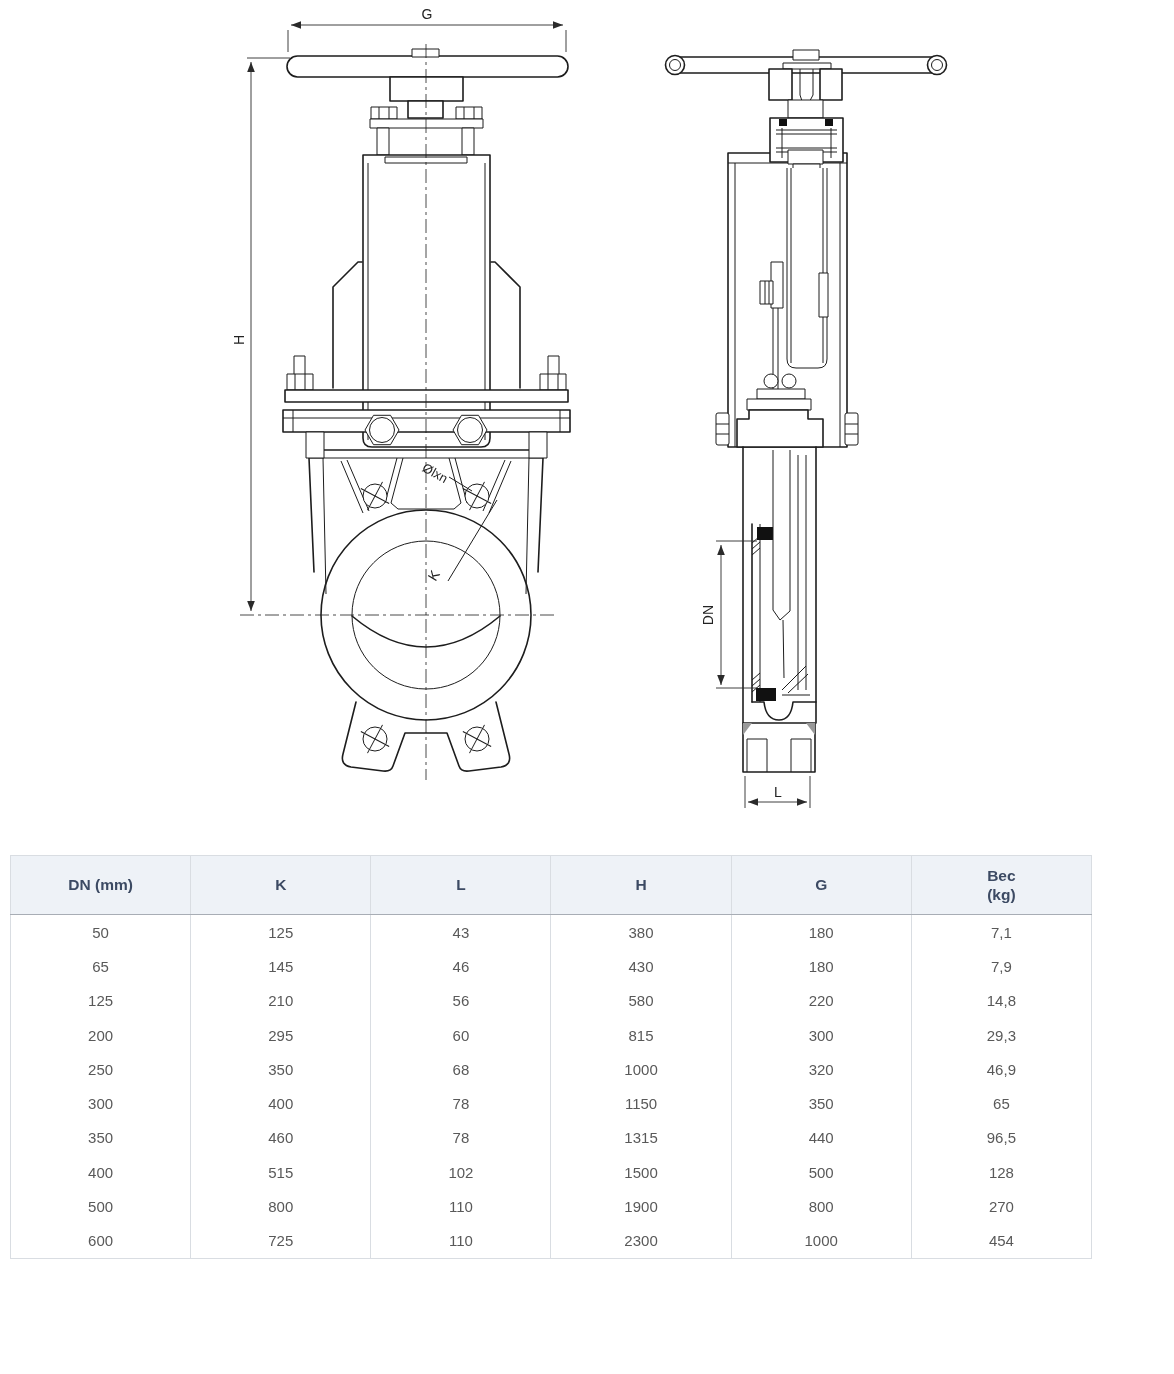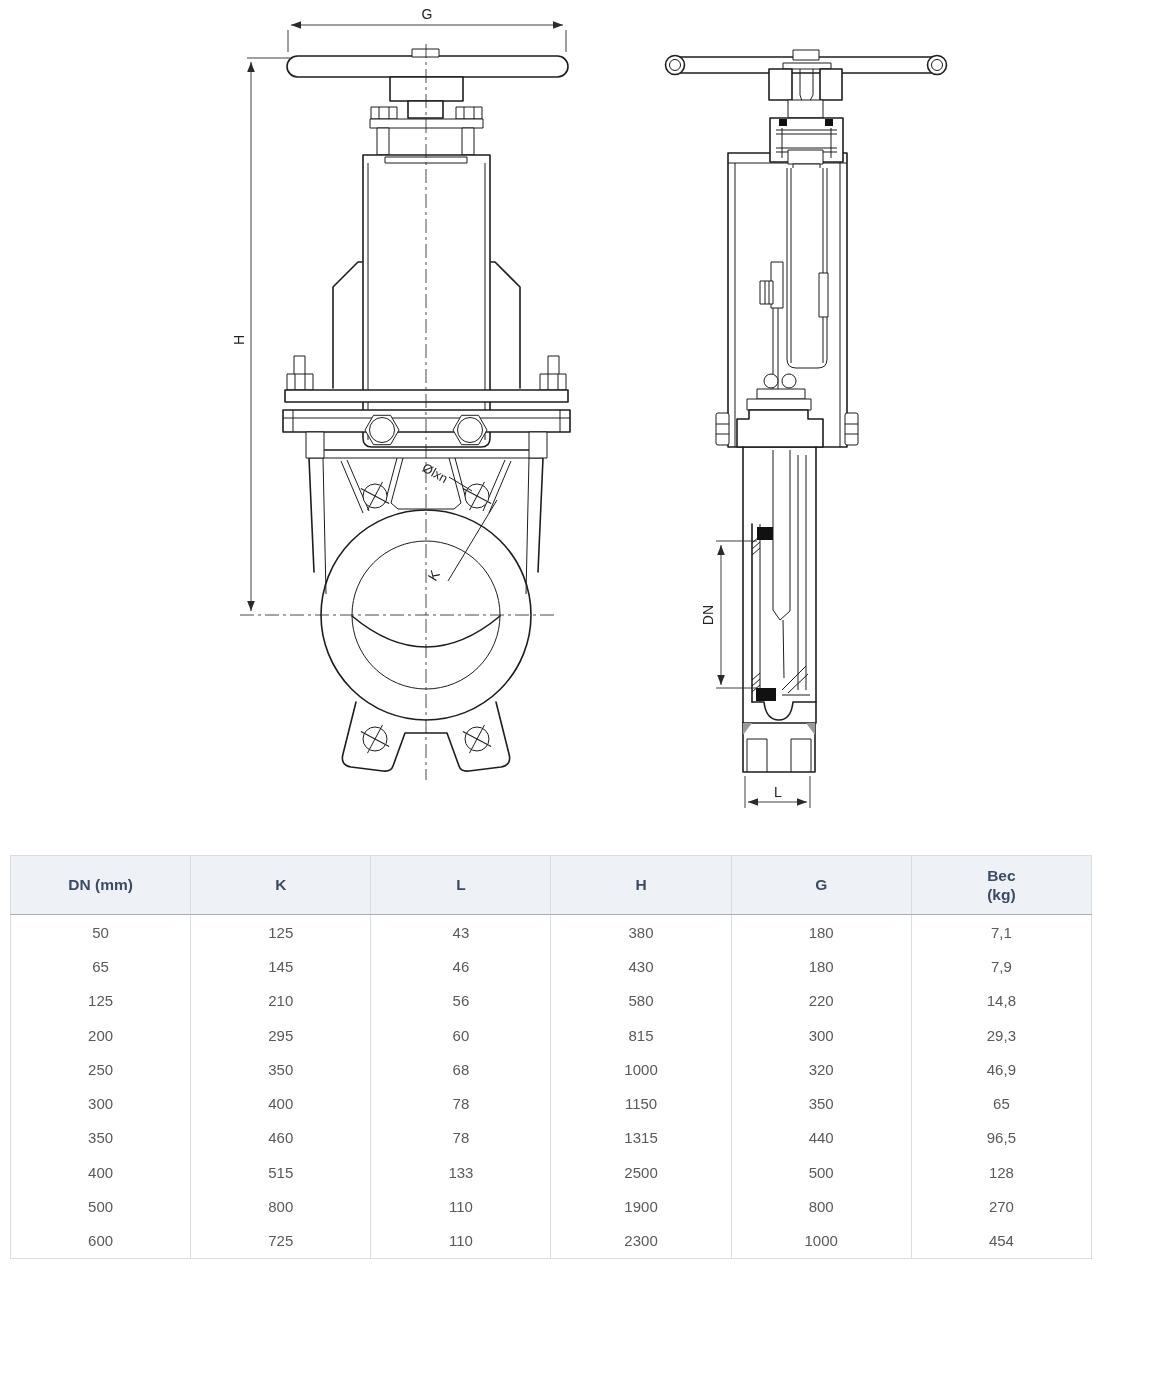--- a/index.html
+++ b/index.html
@@ -370,22 +370,22 @@
           <td>350</td>
           <td>460</td>
           <td>78</td>
           <td>1315</td>
           <td>440</td>
           <td>96,5</td>
         </tr>
         <tr>
           <td>400</td>
           <td>515</td>
-          <td>133</td>
-          <td>2500</td>
+          <td>102</td>
+          <td>1500</td>
           <td>500</td>
           <td>128</td>
         </tr>
         <tr>
           <td>500</td>
           <td>800</td>
           <td>110</td>
           <td>1900</td>
           <td>800</td>
           <td>270</td>

